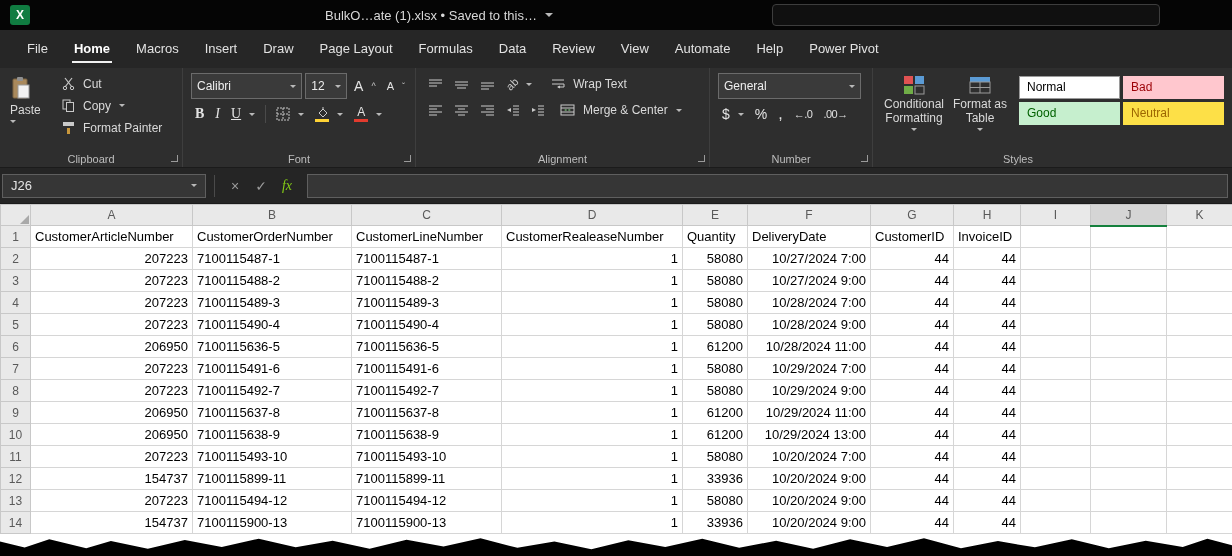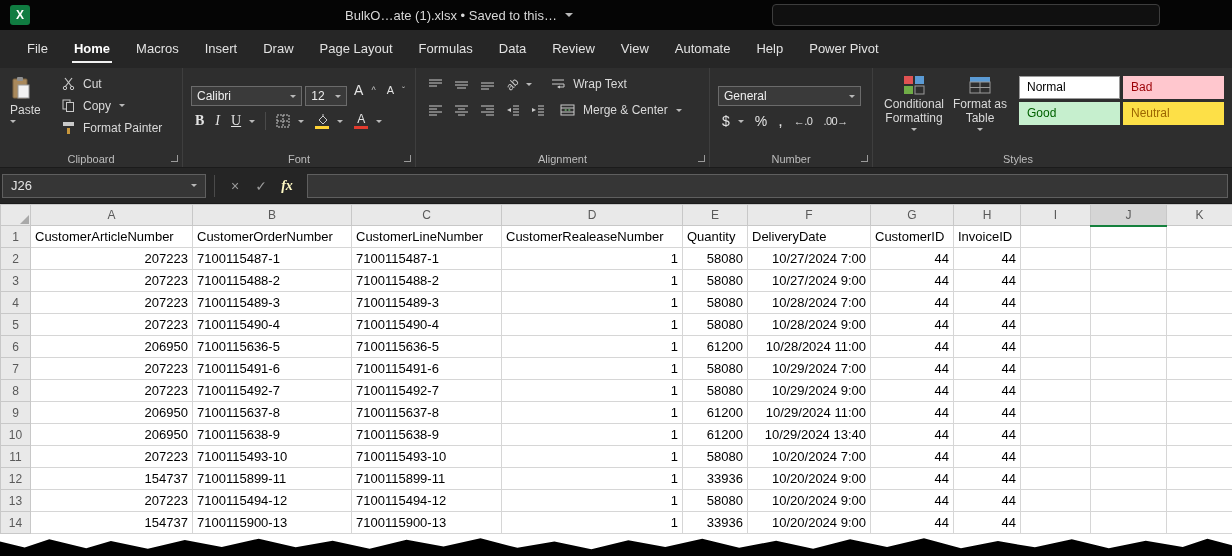--- a/index.html
+++ b/index.html
@@ -6,43 +6,43 @@
   html,body { margin:0; padding:0; }
   body {
     width:1232px; height:556px; overflow:hidden; position:relative;
     font-family:"Liberation Sans", sans-serif; background:#fff;
   }
   
   .titlebar { height:30px; background:#050505; display:flex; align-items:center;
     color:#d8d8d8; font-size:13px; padding:0 10px; position:relative; }
   .app-icon { width:20px; height:20px; background:#107c41; color:#fff; font-weight:bold;
     font-size:12px; display:flex; align-items:center; justify-content:center; border-radius:3px; }
-  .tb-title { position:absolute; left:345px; display:flex; align-items:center; gap:8px; white-space:nowrap; }
+  .tb-title { position:absolute; left:325px; display:flex; align-items:center; gap:8px; white-space:nowrap; }
   .tb-search { position:absolute; left:772px; top:4px; width:388px; height:22px;
     border:1px solid #3d3d3d; border-radius:4px; background:#101010; }
   .chev { width:0; height:0; border-left:4px solid transparent; border-right:4px solid transparent;
     border-top:4px solid #b9b9b9; display:inline-block; }
   .chev.sm { border-left-width:3px; border-right-width:3px; border-top-width:3.5px; }
   
   .menubar { height:38px; background:#262626; display:flex; align-items:stretch; padding-left:14px; }
   .mtab { padding:0 13px; line-height:38px; color:#e2e2e2; font-size:13px; position:relative; cursor:default; }
   .mtab.active { color:#fff; font-weight:bold; }
   .mtab.active::after { content:""; position:absolute; left:11px; right:11px; bottom:5px; height:2px; background:#f1f1f1; }
   
   .ribbon { height:100px; background:#2e2e2e; display:flex; color:#dadada; font-size:12px;
     border-bottom:1px solid #1b1b1b; }
   .rgroup { position:relative; border-right:1px solid #3e3e3e; padding:5px 6px 17px 8px; flex:0 0 auto; }
   .glabel { position:absolute; bottom:2px; left:0; right:0; text-align:center; font-size:11px; color:#bdbdbd; }
   .launcher { position:absolute; bottom:5px; right:4px; width:7px; height:7px;
     border-right:1px solid #9a9a9a; border-bottom:1px solid #9a9a9a; }
   .rows { display:flex; flex-direction:column; gap:4px; }
   .rrow { display:flex; align-items:center; gap:3px; }
   .rbtn { display:flex; align-items:center; gap:8px; padding:2px 4px; border-radius:2px; min-height:22px; }
-  .combo { background:#3a3a3a; border:1px solid #6b6b6b; height:20px; display:flex; align-items:center;
-    padding:8px 5px; color:#eee; font-size:12px; gap:6px;margin-top:13px; }
+  .combo { background:#3a3a3a; border:1px solid #6b6b6b; height:26px; display:flex; align-items:center;
+    padding:8px 5px; color:#eee; font-size:12px; gap:6px; }
   .combo .chev { margin-left:auto; }
   .vsep { width:1px; height:18px; background:#4a4a4a; margin:0 3px; }
   .glyph { font-size:14px; color:#e3e3e3; }
   .serifB { font-family:"Liberation Serif", serif; font-weight:bold; }
   .serifI { font-family:"Liberation Serif", serif; font-style:italic; }
   .serifU { font-family:"Liberation Serif", serif; text-decoration:underline; }
   .colorbar { display:block; width:14px; height:3px; margin-top:1px; }
   .icostack { display:flex; flex-direction:column; align-items:center; line-height:1; }
   
   .paste-btn { display:flex; flex-direction:column; align-items:flex-start; gap:3px; width:46px; padding:3px 2px; }
@@ -57,21 +57,21 @@
   .gcell.sel { border-color:#9a9a9a; }
   .dec-glyph { font-size:11px; color:#e0e0e0; letter-spacing:-0.5px; }
   
   .fbar { height:36px; background:#252525; display:flex; align-items:center; padding:0 2px 0 2px;
     border-bottom:1px solid #1b1b1b; gap:2px; }
   .namebox { width:204px; height:24px; background:#363636; border:1px solid #5f5f5f; color:#e4e4e4;
     font-size:13px; display:flex; align-items:center; padding:0 8px; }
   .namebox .chev { margin-left:auto; }
   .fb-div { width:1px; height:22px; background:#4a4a4a; margin:0 6px; }
   .fb-btn { width:24px; text-align:center; color:#9c9c9c; font-size:14px; }
-  .fb-fx { font-family:"Liberation Serif", serif; font-style:italic; color:#fef9c3;font-weight:bold; }
+  .fb-fx { font-family:"Liberation Serif", serif; font-style:italic; color:#84cc16; }
   .fb-input { flex:1; height:24px; background:#363636; border:1px solid #5f5f5f; margin-left:6px; margin-right:2px; }
   
   .gridwrap { background:#fff; }
   table.sheet { border-collapse:collapse; table-layout:fixed; width:1232px; }
   table.sheet th, table.sheet td { padding:0 4px; height:22px; overflow:hidden; white-space:nowrap;
     font-size:13px; border:1px solid #d6d6d6; }
   table.sheet thead th { background:#e9e9e9; color:#5a5a5a; font-weight:normal; font-size:12px;
     height:21px; border-color:#c8c8c8; text-align:center; }
   table.sheet thead th.activecol { background:#d5d5d5; border-bottom:2px solid #15803d; }
   table.sheet td.rowhdr { background:#e9e9e9; color:#5a5a5a; text-align:center; border-color:#c8c8c8; font-size:12px; }
@@ -561,21 +561,21 @@
           <td class="al"></td>
           <td class="al"></td>
         </tr>
         <tr>
           <td class="rowhdr">10</td>
           <td class="ar">206950</td>
           <td class="al">7100115638-9</td>
           <td class="al cdash">7100115638-9</td>
           <td class="ar">1</td>
           <td class="ar">61200</td>
-          <td class="ar">10/29/2024 13:40</td>
+          <td class="ar">10/29/2024 13:00</td>
           <td class="ar">44</td>
           <td class="ar">44</td>
           <td class="al"></td>
           <td class="al"></td>
           <td class="al"></td>
         </tr>
         <tr>
           <td class="rowhdr">11</td>
           <td class="ar">207223</td>
           <td class="al">7100115493-10</td>

